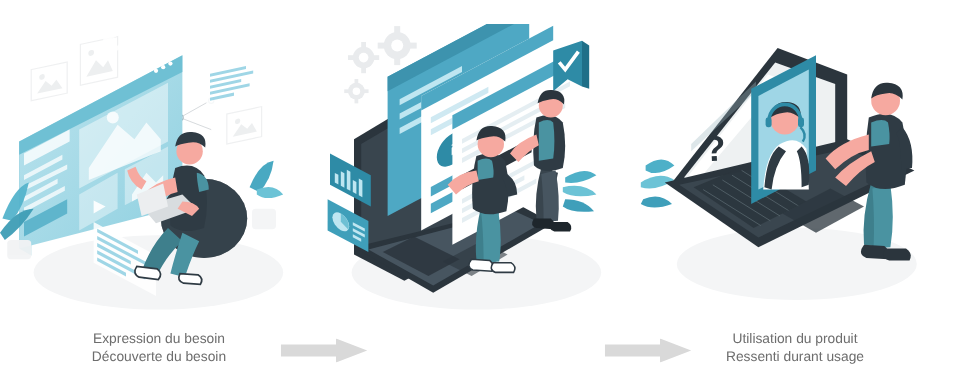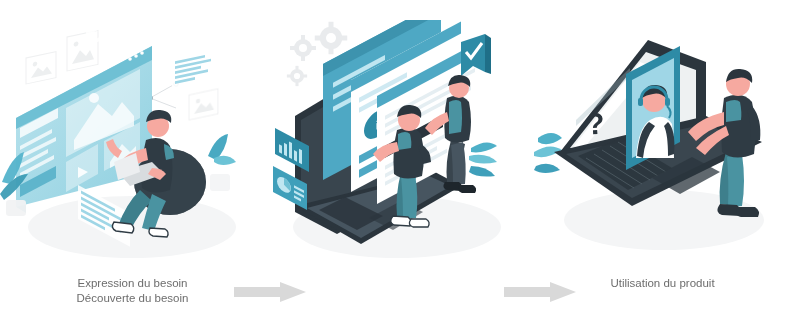--- a/index.html
+++ b/index.html
@@ -348,20 +348,21 @@
           <path d="M132 122 q-16 2 -24 12 l7 8 q10 -9 19 -11 Z" fill="#f6a9a0"></path>
           <path d="M156 124 q10 6 10 18 l-8 2 q-1 -11 -5 -16 Z" fill="#2f3b44"></path>
           <circle cx="144" cy="100" r="11" fill="#f6a9a0"></circle>
           <path d="M132 97 q2 -13 13 -12 q13 1 11 13 q-6 -6 -13 -4 q-7 1 -11 3 Z" fill="#2b353d"></path>
         </g>
       </svg>
     </div>
 
     <div class="caption cap-2">
       <span class="l">Utilisation du produit</span>
+      <span class="l">Ressenti durant usage</span>
     </div>
   </div>
 
   <div class="arrow arrow-2">
     <svg viewBox="0 0 72 20" preserveAspectRatio="none">
       <path d="M0 5 L46 5 L46 0 L72 10 L46 20 L46 15 L0 15 Z" fill="#d9d9d9"></path>
     </svg>
   </div>
 
   <div class="stage stage-3">

